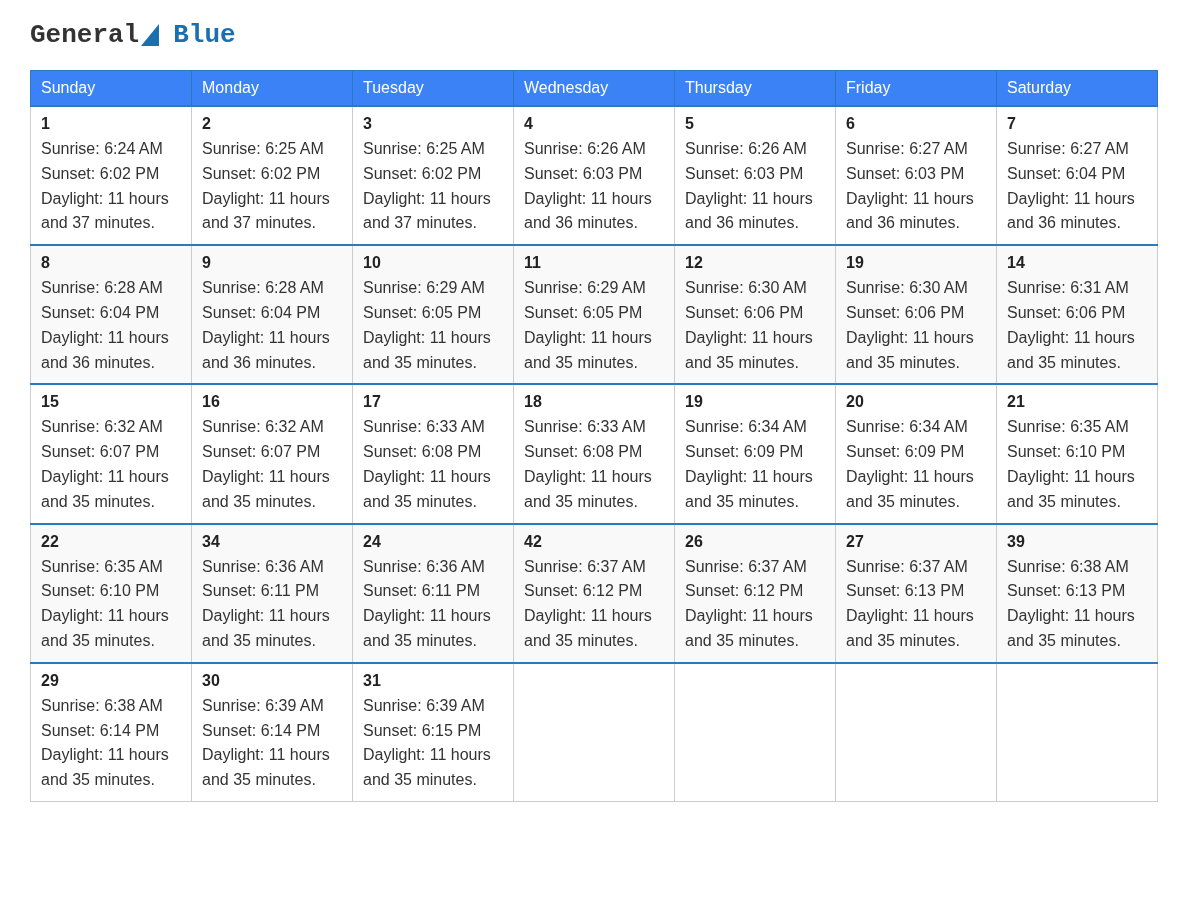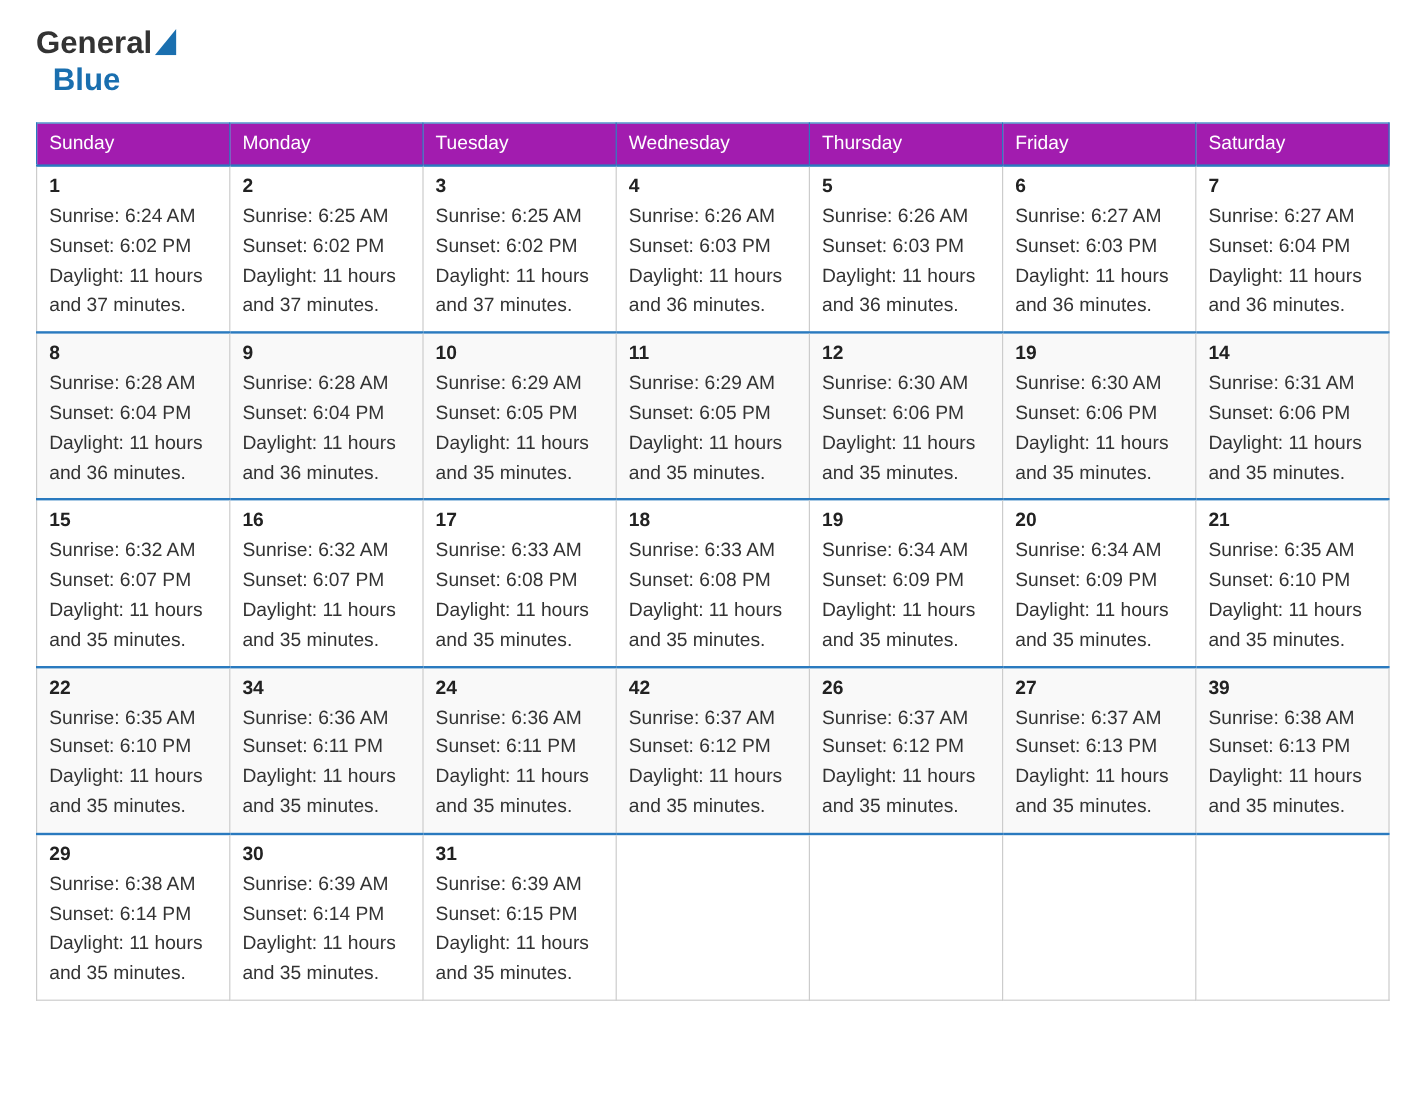--- a/index.html
+++ b/index.html
@@ -11,22 +11,23 @@
       padding: 20px 30px;
     }
     .header {
       display: flex;
       justify-content: space-between;
       align-items: flex-start;
       margin-bottom: 20px;
     }
     .logo {
       display: flex;
-      flex-direction: column;
+      flex-direction: row;
       align-items: flex-start;
+      font-family: Liberation Mono, monospace;
     }
     .logo-line {
       display: flex;
       align-items: center;
     }
     .title-area {
       text-align: right;
     }
     .month-title {
       font-size: 48px;
@@ -38,21 +39,21 @@
       font-size: 22px;
       color: #444;
       margin-top: 4px;
     }
     .calendar {
       width: 100%;
       border-collapse: collapse;
       border: 1px solid #aaa;
     }
     .calendar th {
-      background: #a21caf;
+      background: #3b82f6;
       color: #fff;
       padding: 8px 10px;
       font-size: 16px;
       font-weight: normal;
       text-align: left;
       border: 1px solid #2a7abf;
     }
     .calendar td {
       border: 1px solid #ccc;
       vertical-align: top;

